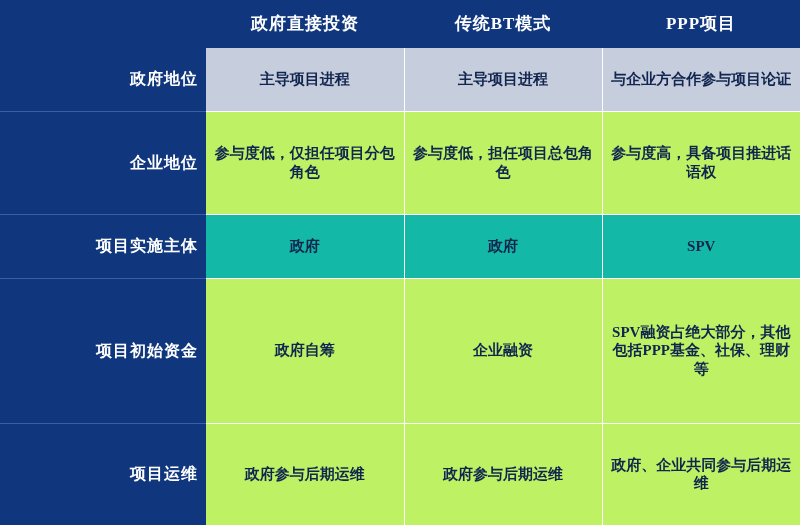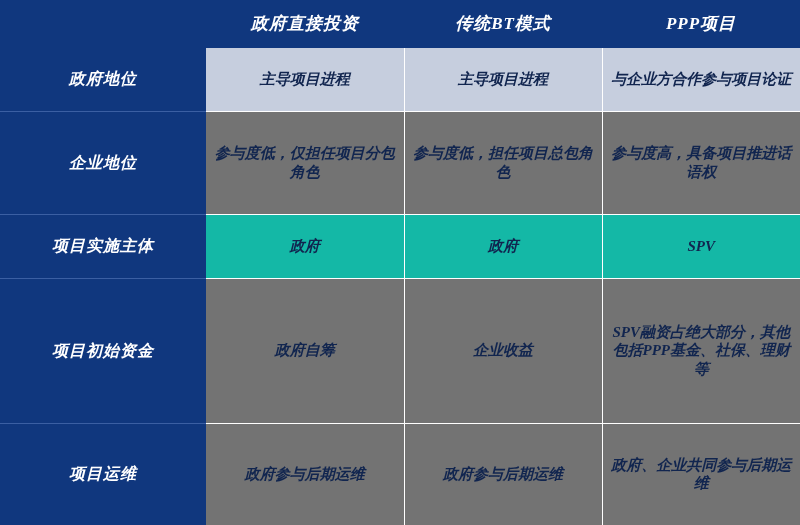--- a/index.html
+++ b/index.html
@@ -11,21 +11,20 @@
     width: 800px;
     height: 525px;
     font-family: "Liberation Serif", "DejaVu Serif", serif;
     overflow: hidden;
   }
   .table-wrap {
     width: 800px;
     height: 525px;
     position: relative;
     background: #10377e;
-    font-style: italic;
   }
   table.comparison {
     width: 800px;
     height: 525px;
     border-collapse: collapse;
     table-layout: fixed;
   }
   table.comparison col.c0 { width: 206px; }
   table.comparison col.c1 { width: 198px; }
   table.comparison col.c2 { width: 198px; }
@@ -51,31 +50,32 @@
     background: #10377e;
   }
 
   
   td.rowlabel {
     background: #10377e;
     color: #ffffff;
     font-size: 16px;
     letter-spacing: 1px;
     border-bottom: 1px solid #3b5fa3;
+    text-align: right;
   }
 
   
   td.cell {
     font-size: 15px;
     color: #11254f;
     border-right: 1px solid #ffffff;
     border-bottom: 1px solid #ffffff;
   }
   td.cell.shade-a { background: #c6cede; margin-left: 28px; }
-  td.cell.shade-b { background: #737373; }
+  td.cell.shade-b { background: #bef264; }
   td.cell.shade-c { background: #14b8a6; }
   td.cell.last { border-right: none; }
 
   tr.lastrow td.cell { border-bottom: none; }
   tr.lastrow td.rowlabel { border-bottom: none; }
 </style>
 </head>
 <body>
 
 <div class="table-wrap">
@@ -109,21 +109,21 @@
       </tr>
       <tr>
         <td class="rowlabel">项目实施主体</td>
         <td class="cell shade-c">政府</td>
         <td class="cell shade-c">政府</td>
         <td class="cell shade-c last">SPV</td>
       </tr>
       <tr>
         <td class="rowlabel">项目初始资金</td>
         <td class="cell shade-b">政府自筹</td>
-        <td class="cell shade-b">企业收益</td>
+        <td class="cell shade-b">企业融资</td>
         <td class="cell shade-b last">SPV融资占绝大部分，其他包括PPP基金、社保、理财等</td>
       </tr>
       <tr class="lastrow">
         <td class="rowlabel">项目运维</td>
         <td class="cell shade-b">政府参与后期运维</td>
         <td class="cell shade-b">政府参与后期运维</td>
         <td class="cell shade-b last">政府、企业共同参与后期运维</td>
       </tr>
     </tbody>
   </table>

